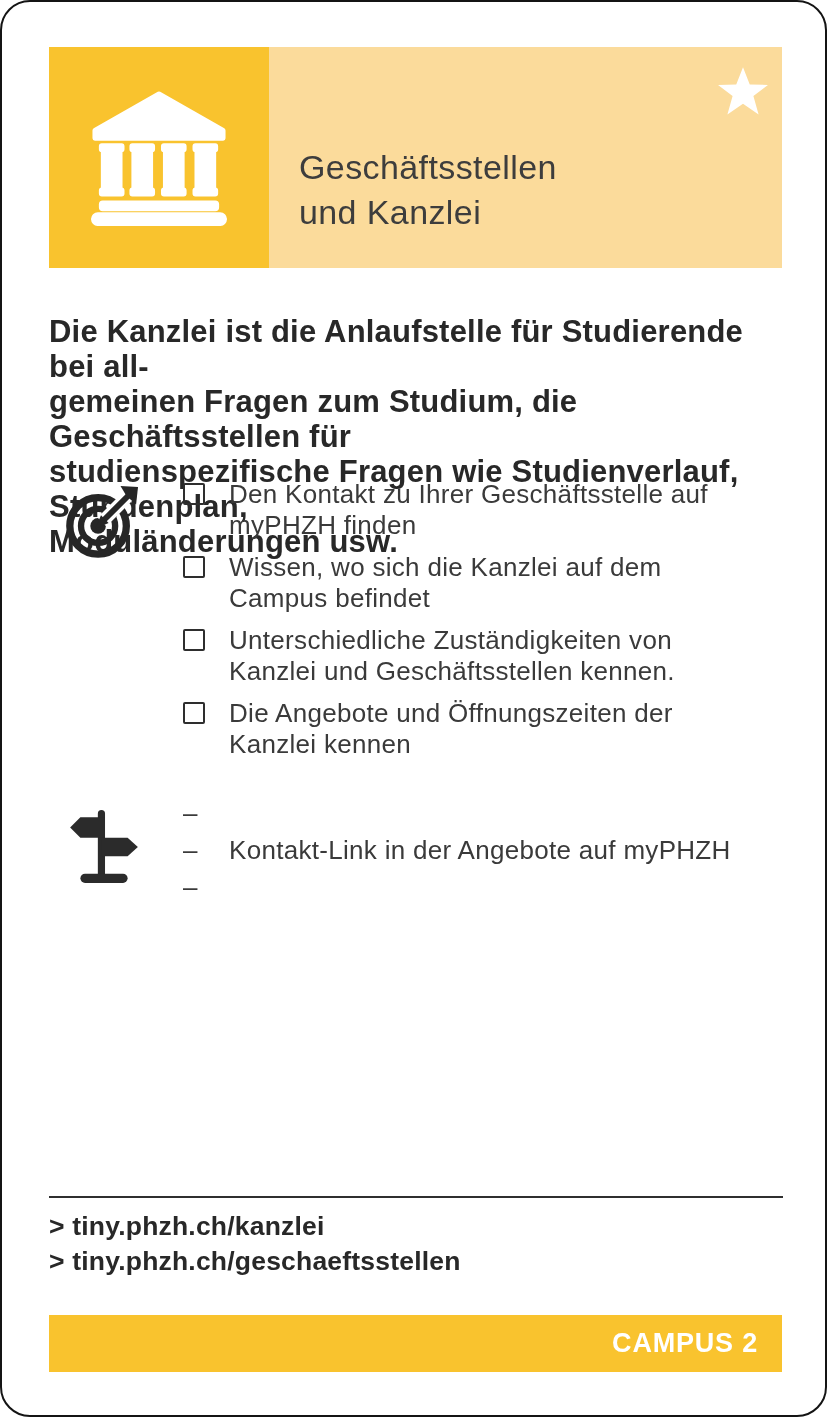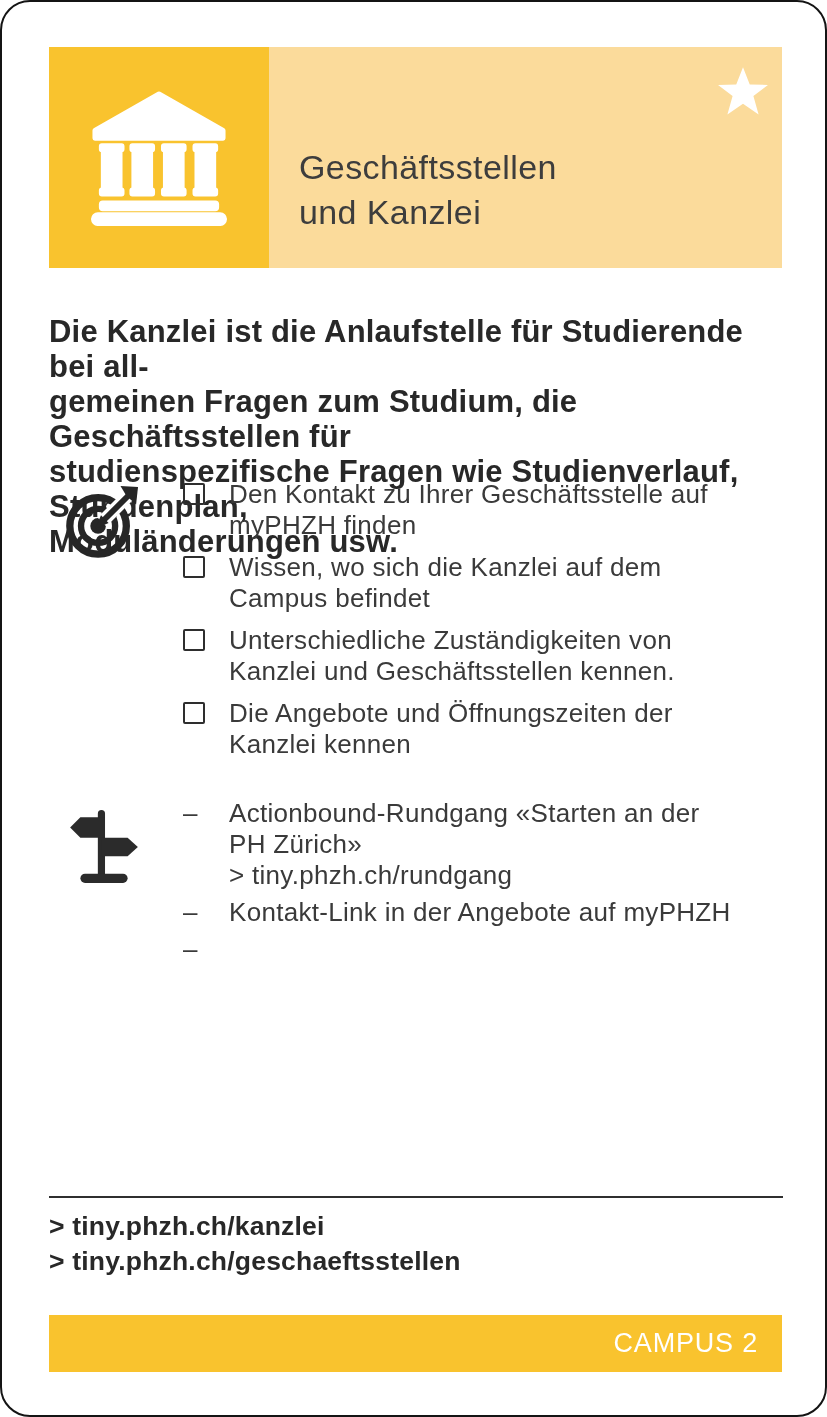--- a/index.html
+++ b/index.html
@@ -86,21 +86,21 @@
     letter-spacing:0.2px;
   }
   .footer-links a{color:var(--ink);text-decoration:none;display:block;}
   .badge-bar{
     position:absolute;left:47px;top:1313px;width:733px;height:57px;
     background:var(--accent);
     display:flex;align-items:center;justify-content:flex-end;
     padding-right:24px;
   }
   .badge-label{
-    color:#ffffff;font-size:27px;font-weight:400;letter-spacing:0.8px;
+    color:#ffffff;font-size:27px;font-weight:700;letter-spacing:0.8px;
   }
   svg{display:block;}
 </style>
 </head>
 <body>
 
 <div class="card">
 
   <div class="header">
     <div class="header-icon-tile">
@@ -178,23 +178,20 @@
     <g fill="#2B2B2B">
       <rect x="29" y="2" width="7" height="66" rx="3.5"></rect>
       <polygon points="36,9 12,9 2,19 12,29 36,29"></polygon>
       <polygon points="33,29 58,29 68,38 58,47 33,47"></polygon>
       <rect x="12" y="64" width="46" height="9" rx="4.5"></rect>
     </g>
   </svg>
   <div class="resource-list">
     <div class="resource-row">
       <span class="dash">–</span>
-      <span class="item-text">Actionbound-Rundgang «Starten an der
-PH Zürich»
-&gt; tiny.phzh.ch/rundgang</span>
     </div>
     <div class="resource-row">
       <span class="dash">–</span>
       <span class="item-text">Kontakt-Link in der Angebote auf myPHZH</span>
     </div>
     <div class="resource-row">
       <span class="dash">–</span>
     </div>
   </div>
 

